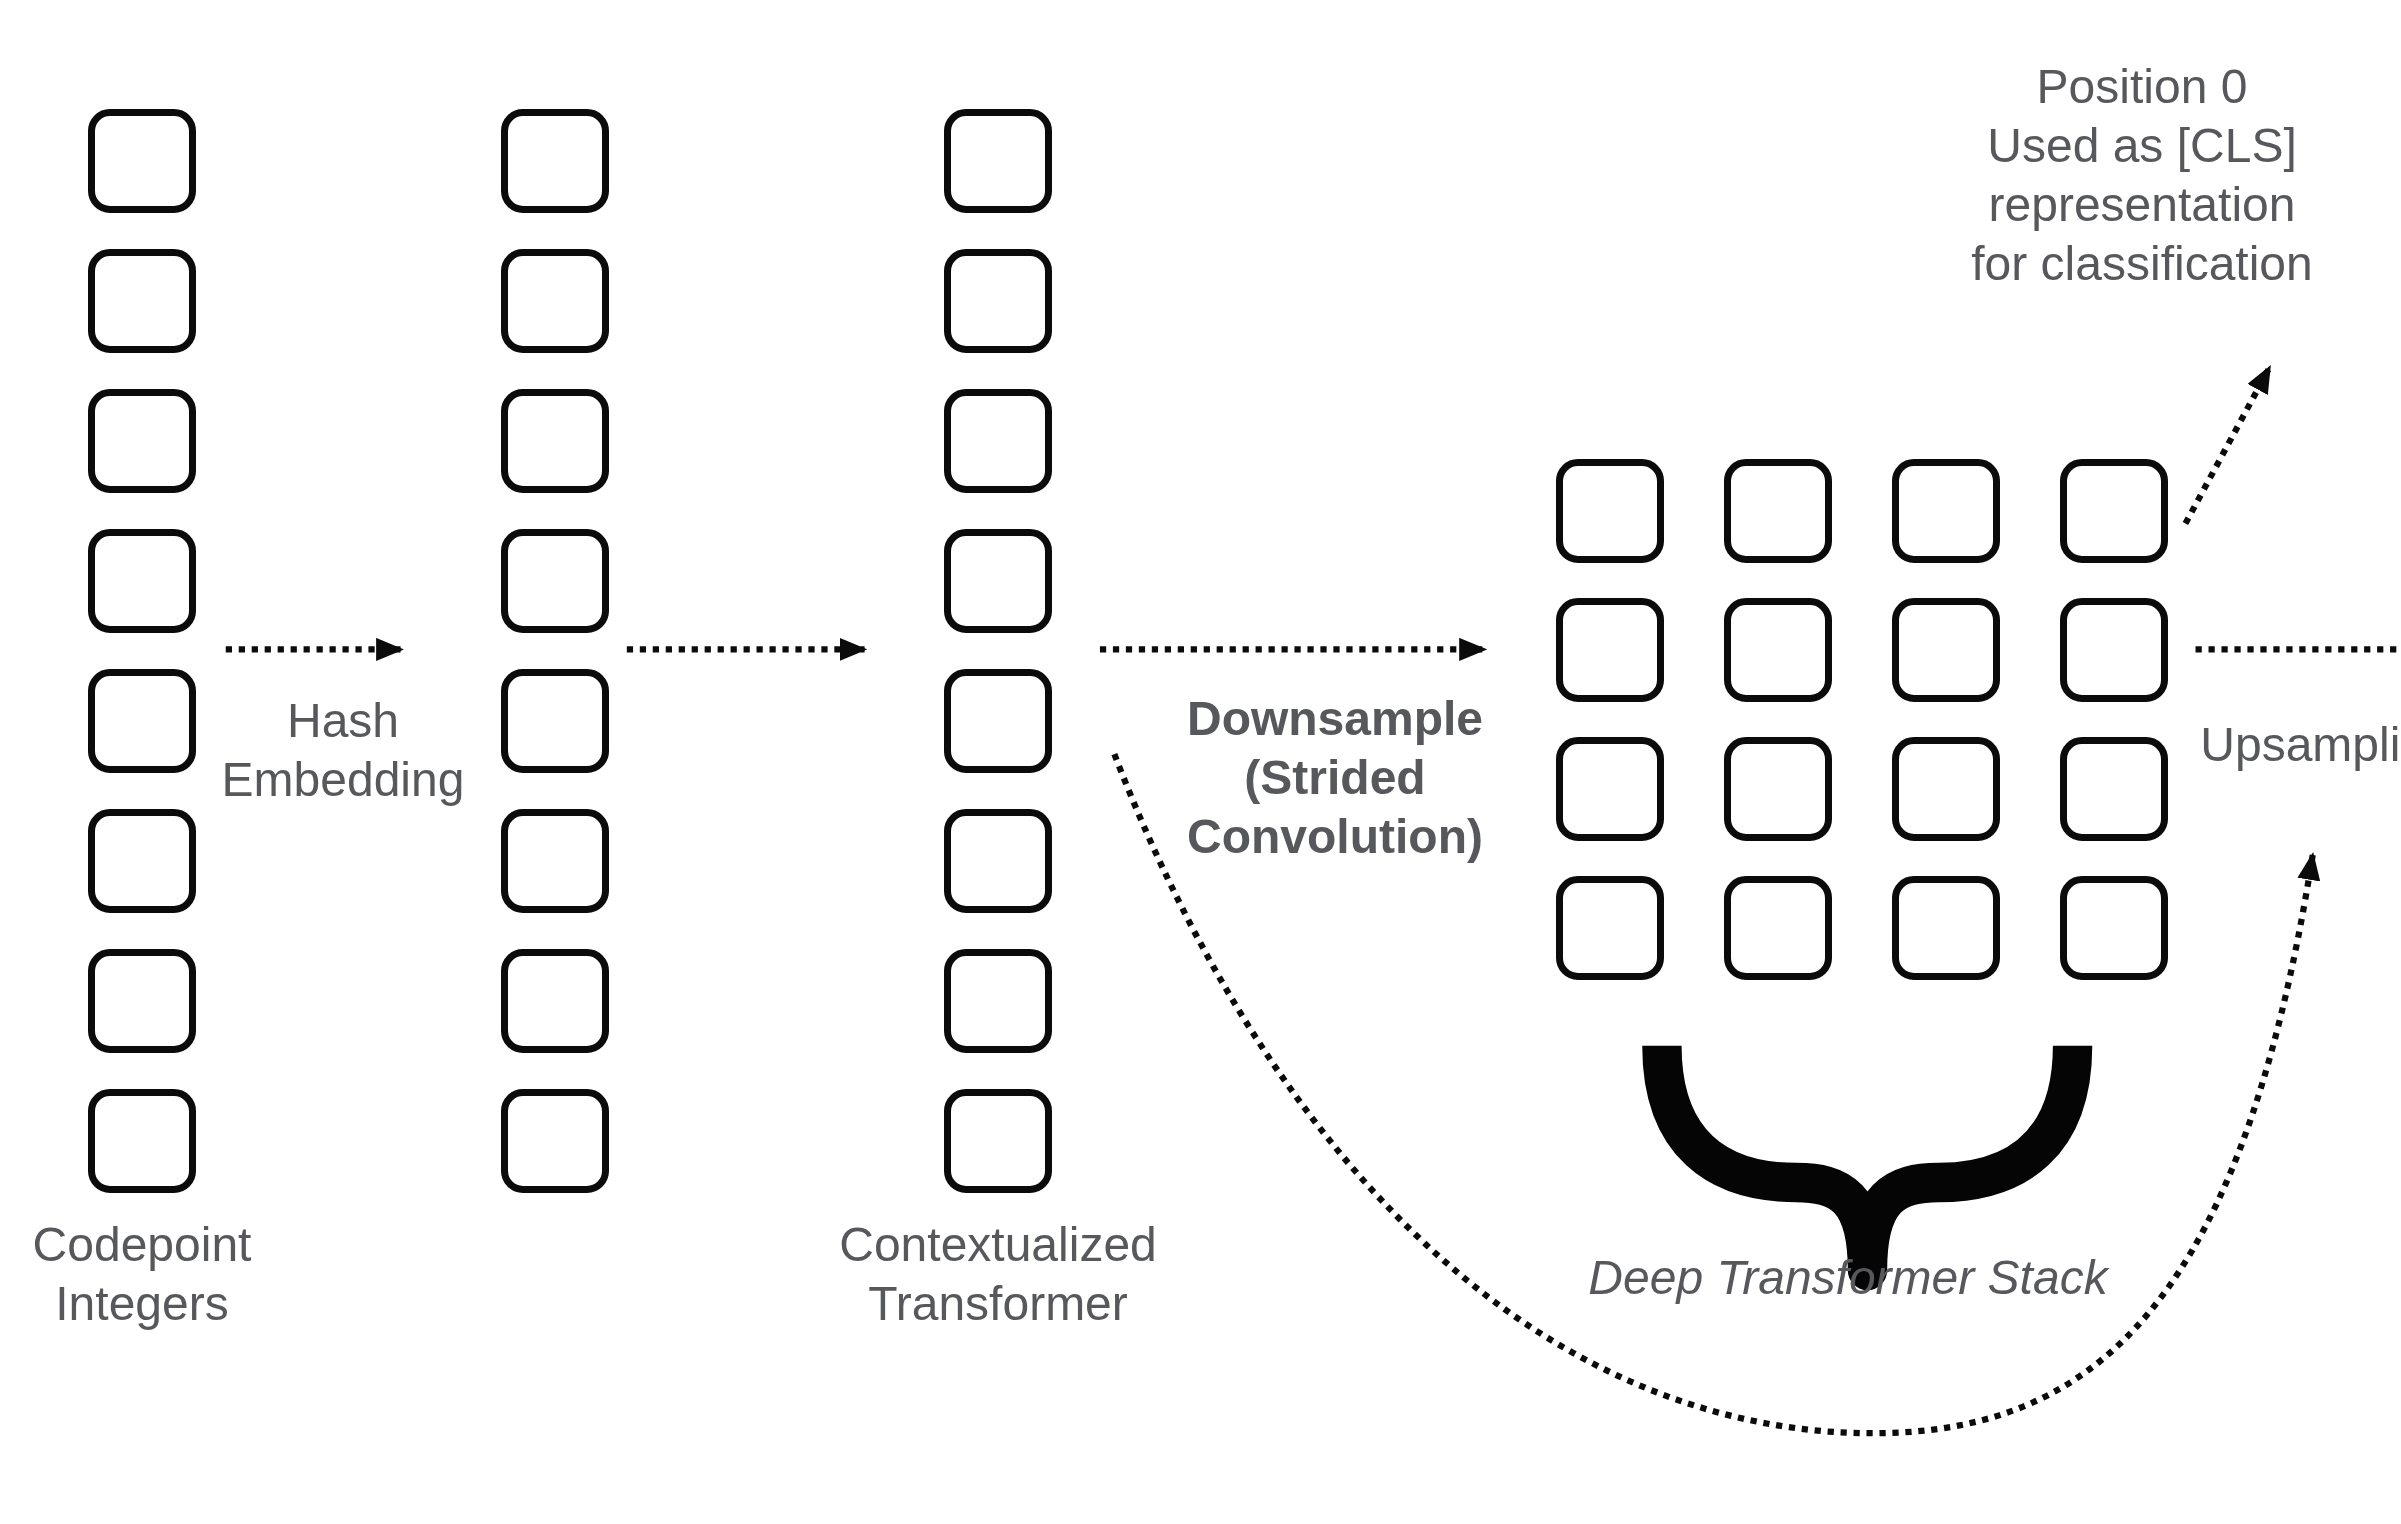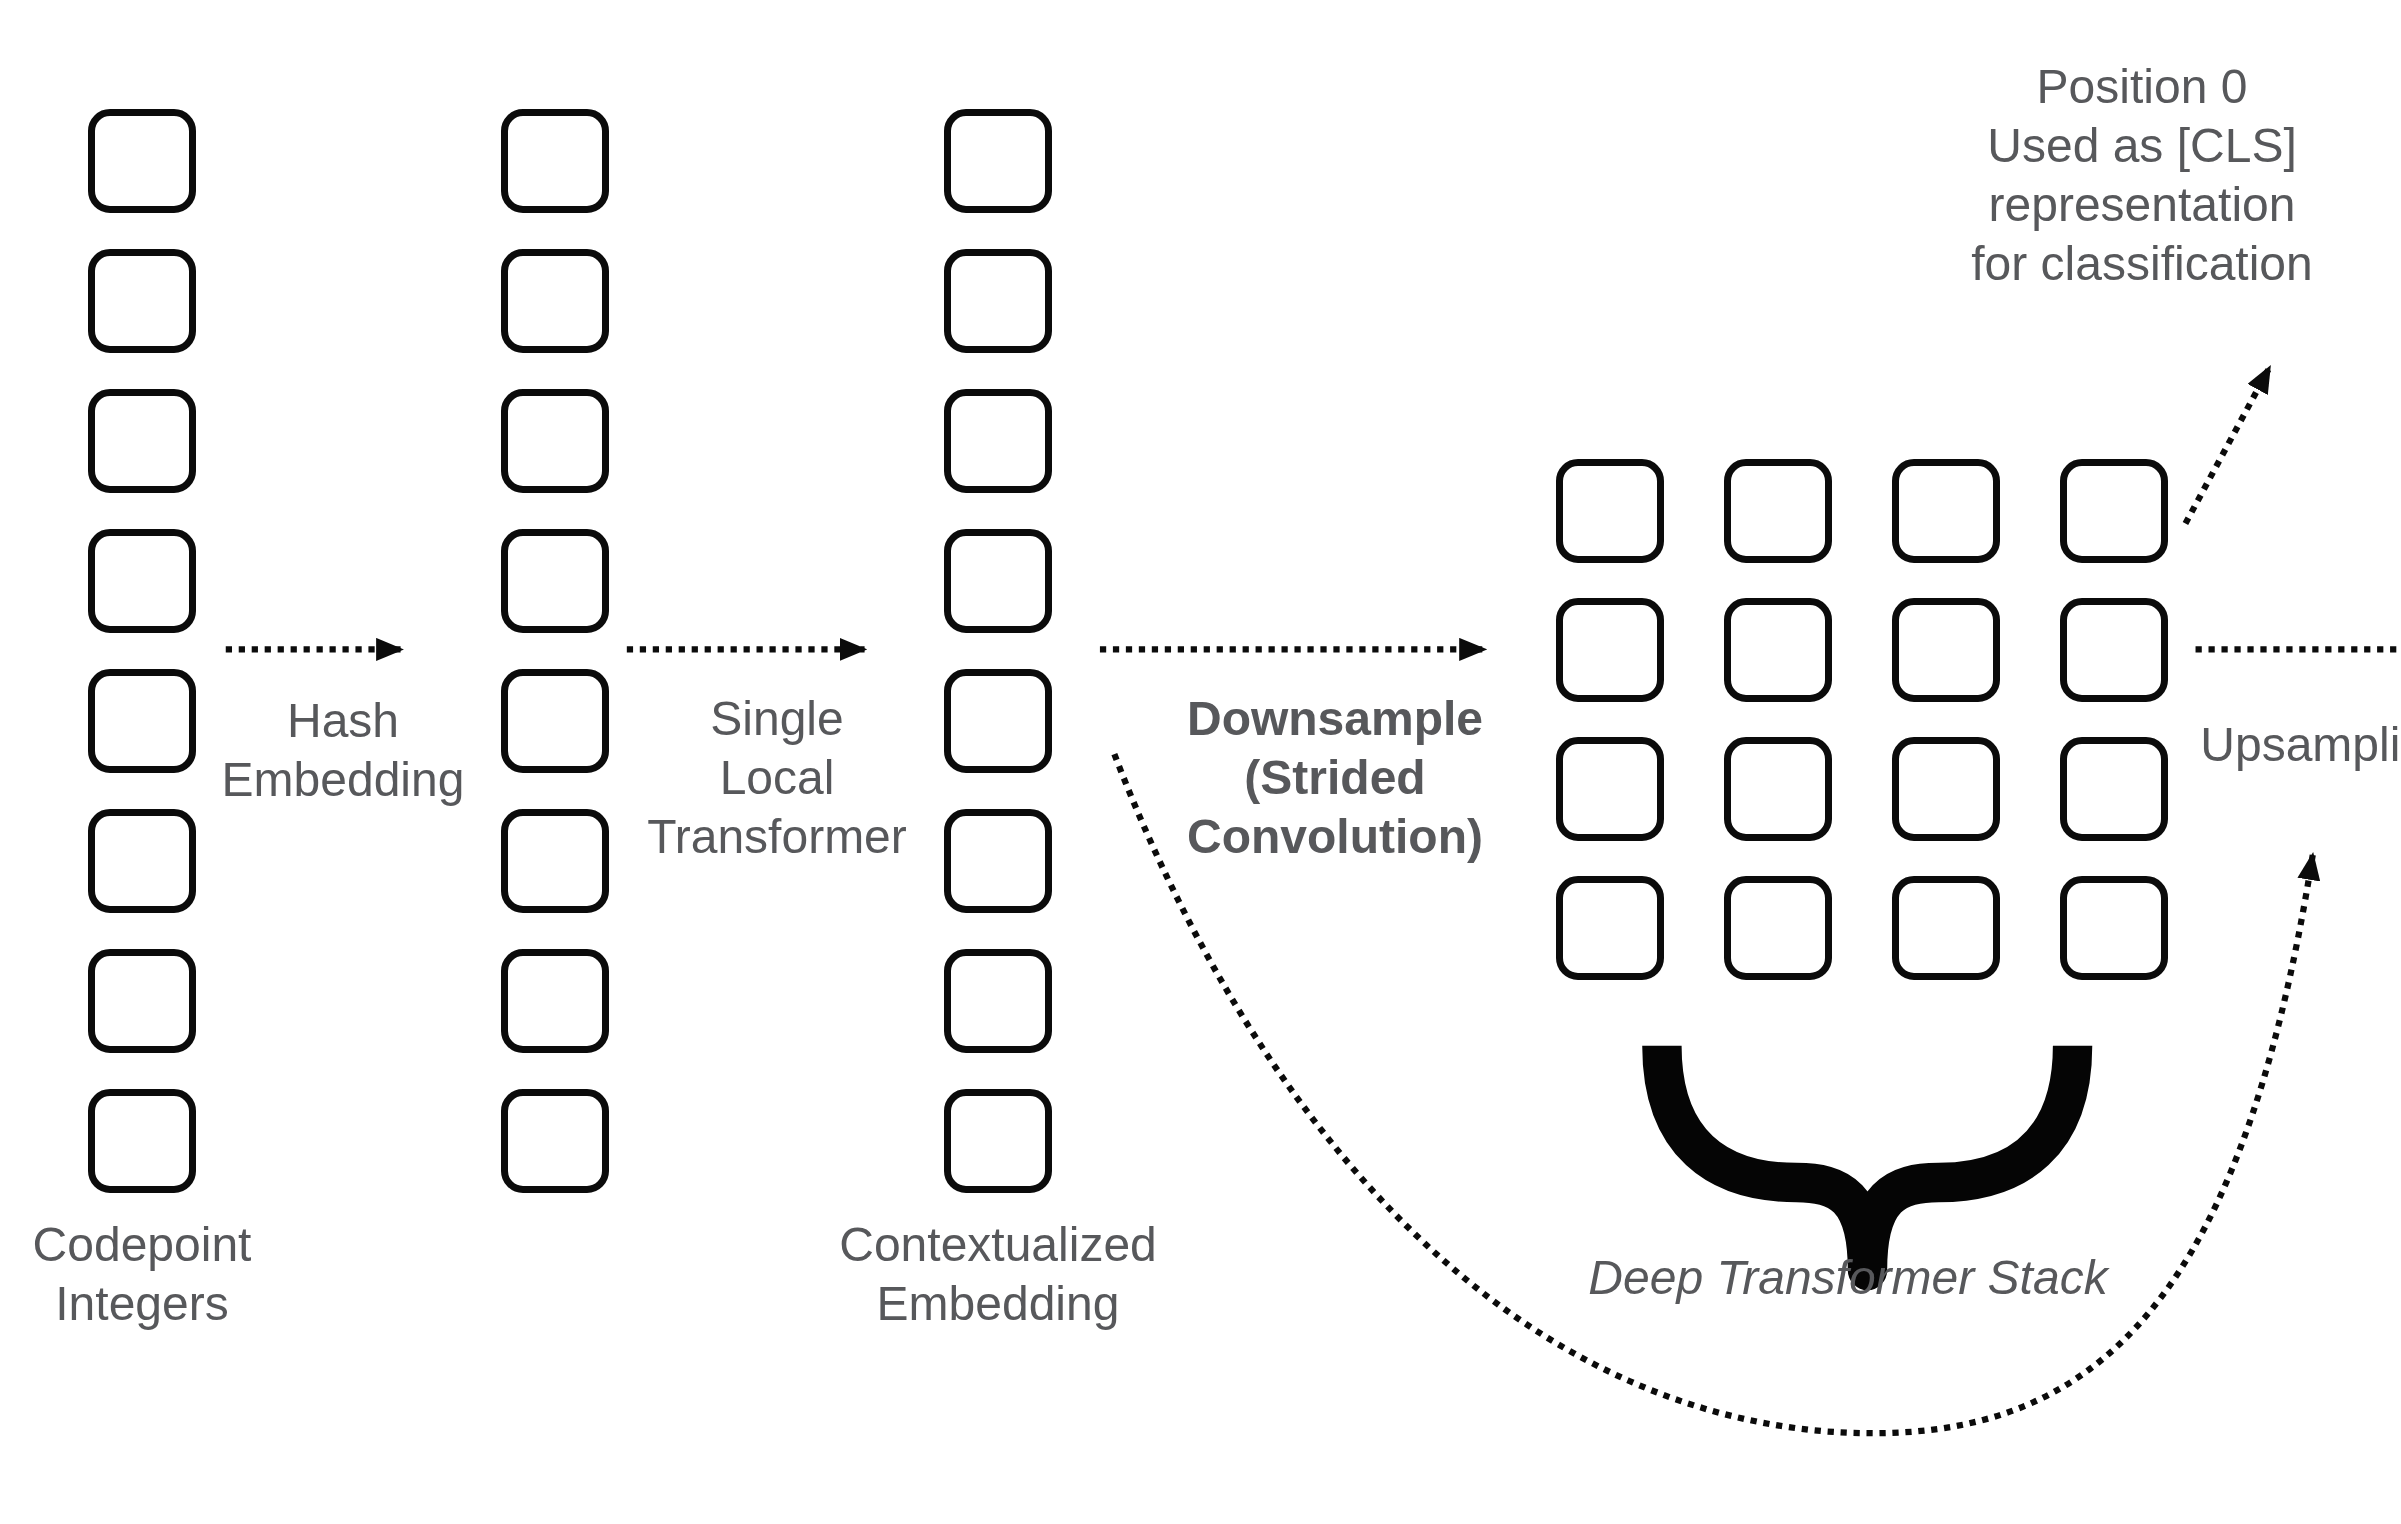--- a/index.html
+++ b/index.html
@@ -108,35 +108,32 @@
       <div class="box"></div>
       <div class="box"></div>
       <div class="box"></div>
       <div class="box"></div>
       <div class="box"></div>
       <div class="box"></div>
     </div>
 
   <div class="lbl" id="lbl-hash">Hash
 Embedding</div>
-  <div class="lbl" id="lbl-single">Single
-Local
-Transformer</div>
   <div class="lbl" id="lbl-downsample">Downsample
 (Strided
 Convolution)</div>
   <div class="lbl" id="lbl-upsampling">Upsampling</div>
 
   <div class="lbl" id="lbl-cls">Position 0
 Used as [CLS]
 representation
 for classification</div>
 
   <div class="lbl" id="lbl-codepoint">Codepoint
 Integers</div>
   <div class="lbl" id="lbl-contextualized">Contextualized
-Embedding</div>
+Transformer</div>
   <div class="lbl" id="lbl-deep">Deep Transformer Stack</div>
   <div class="lbl" id="lbl-concatenated">Concatenated
 Representations</div>
 
 </div>
 
 
 </body></html>

